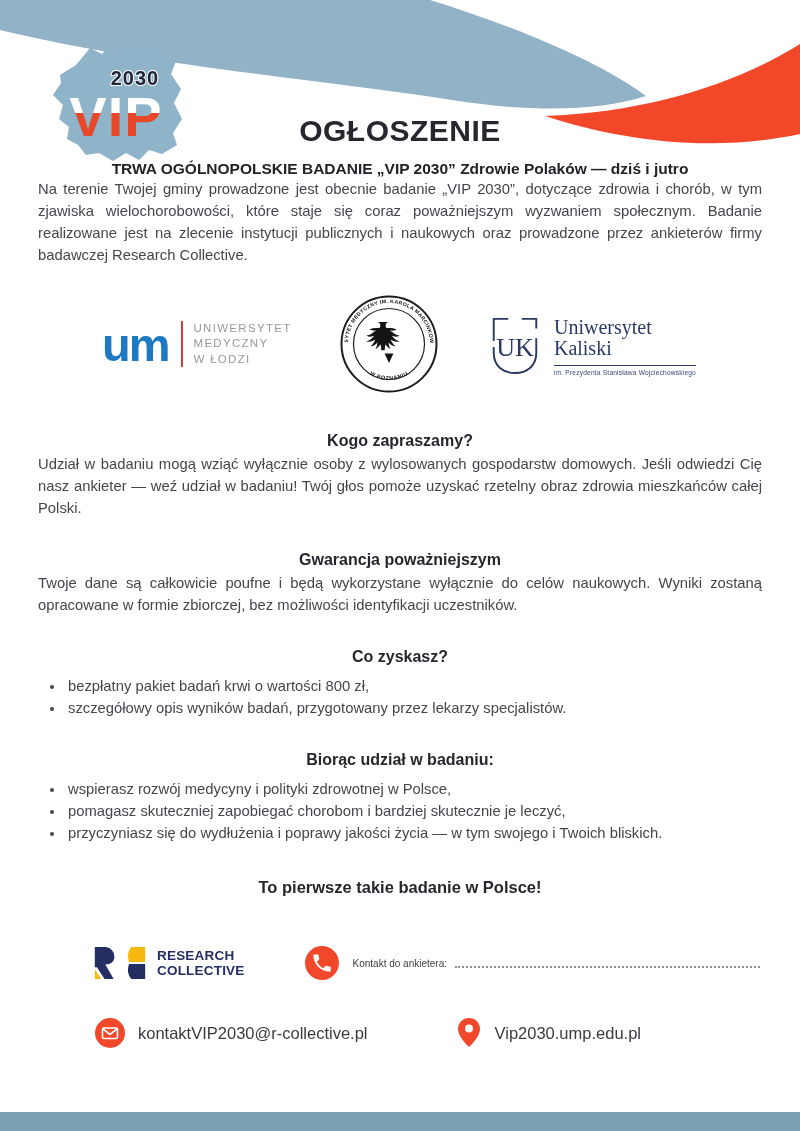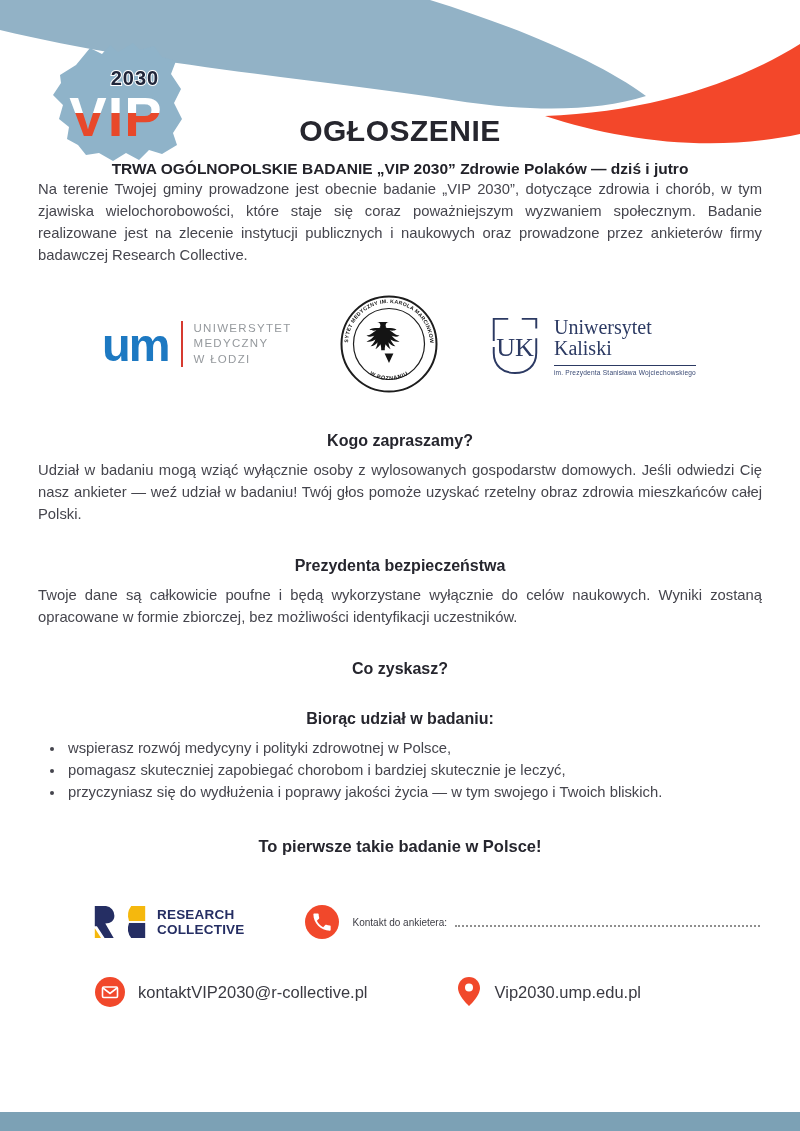--- a/index.html
+++ b/index.html
@@ -41,21 +41,21 @@
   .uk-logo { display:flex; align-items:flex-end; }
   .uk-text { margin-left:10px; color:#2c3a63; }
   .uk-name { font-family:"Liberation Serif","DejaVu Serif",serif; font-size:20px; line-height:1.08; }
   .uk-rule { border:none; border-top:1px solid #2c3a63; margin:5px 0 3px; }
   .uk-sub { font-size:6.6px; letter-spacing:.2px; color:#3a4a74; }
   
   .section-heading {
     margin-top:32px; text-align:center;
     font-size:16px; font-weight:800; color:#26262e;
   }
-  .section-body { margin-top:9px; }
+  .section-body { margin-top:3px; }
   ul.bullets { margin-top:9px; padding-left:27px; list-style:disc; }
   ul.bullets li { font-size:14.8px; line-height:22px; color:#45454d; padding-left:3px; }
   .closing-heading {
     margin-top:34px; text-align:center;
     font-size:16.5px; font-weight:800; color:#26262e;
   }
   .closing-cta {
     margin-top:12px; text-align:center;
     font-size:16.5px; color:#3c3c44;
   }
@@ -162,24 +162,28 @@
           <span class="uk-name" style="display:block">Kaliski</span>
           <hr class="uk-rule">
           <span class="uk-sub" style="display:block">im. Prezydenta Stanisława Wojciechowskiego</span>
         </span>
       </div>
     </div>
 
     <h2 class="section-heading">Kogo zapraszamy?</h2>
     <p class="para section-body">Udział w badaniu mogą wziąć wyłącznie osoby z wylosowanych gospodarstw domowych. Jeśli odwiedzi Cię nasz ankieter — weź udział w badaniu! Twój głos pomoże uzyskać rzetelny obraz zdrowia mieszkańców całej Polski.</p>
 
-    <h2 class="section-heading">Prezydenta bezpieczeństwa</h2>
+    <h2 class="section-heading">Gwarancja poważniejszym</h2>
     <p class="para section-body">Twoje dane są całkowicie poufne i będą wykorzystane wyłącznie do celów naukowych. Wyniki zostaną opracowane w formie zbiorczej, bez możliwości identyfikacji uczestników.</p>
 
     <h2 class="section-heading">Co zyskasz?</h2>
+    <ul class="bullets">
+      <li>bezpłatny pakiet badań krwi o wartości 800 zł,</li>
+      <li>szczegółowy opis wyników badań, przygotowany przez lekarzy specjalistów.</li>
+    </ul>
 
     <h2 class="section-heading">Biorąc udział w badaniu:</h2>
     <ul class="bullets">
       <li>wspierasz rozwój medycyny i polityki zdrowotnej w Polsce,</li>
       <li>pomagasz skuteczniej zapobiegać chorobom i bardziej skutecznie je leczyć,</li>
       <li>przyczyniasz się do wydłużenia i poprawy jakości życia — w tym swojego i Twoich bliskich.</li>
     </ul>
 
     <h2 class="closing-heading">To pierwsze takie badanie w Polsce!</h2>
 

